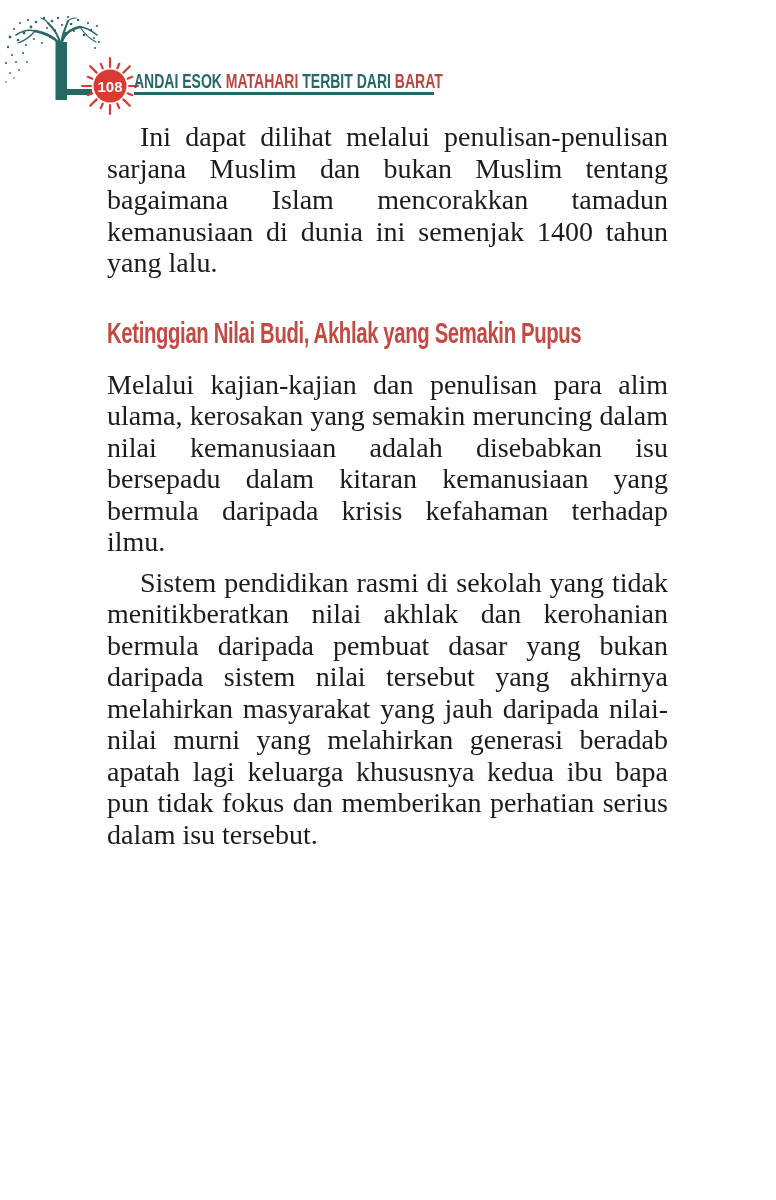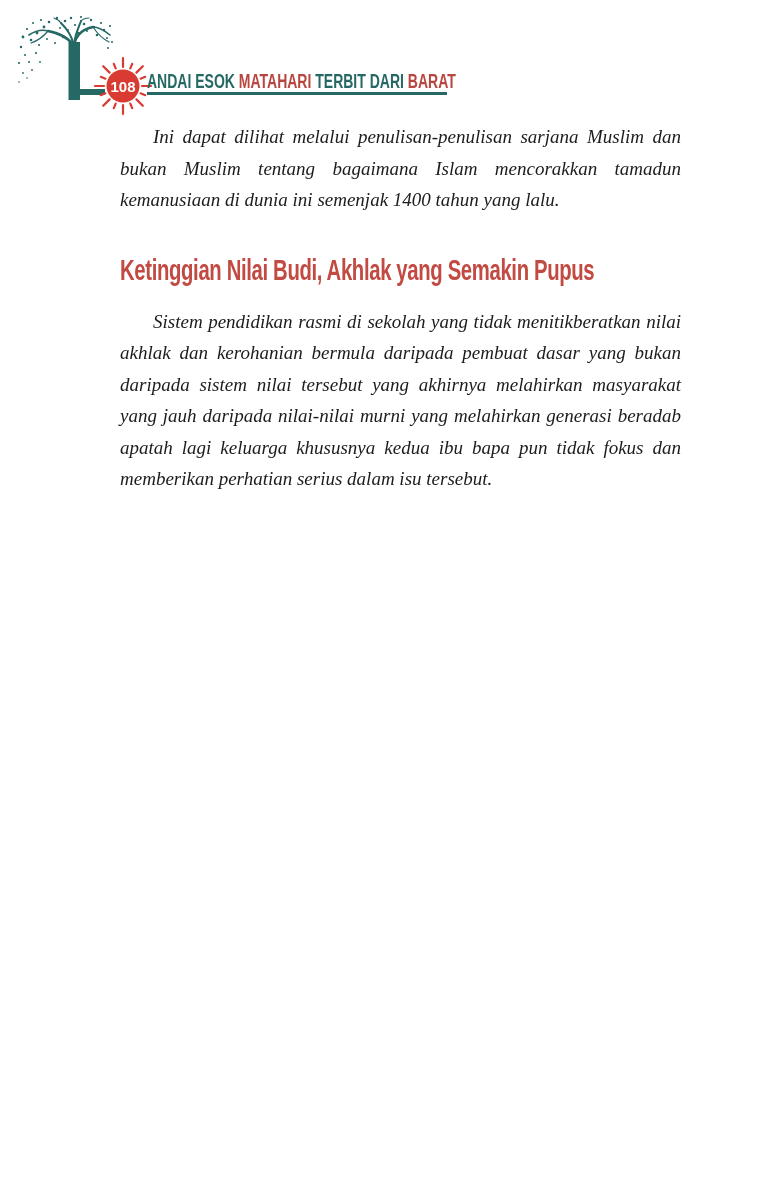--- a/index.html
+++ b/index.html
@@ -3,21 +3,21 @@
 <meta charset="utf-8">
 <style>
   html, body { margin: 0; padding: 0; }
   body {
     width: 776px; height: 1200px;
     background: #ffffff;
     position: relative;
     overflow: hidden;
     font-family: "Liberation Serif", serif;
   }
-  .page { position: absolute; inset: 0; margin-left: 13px; }
+  .page { position: absolute; inset: 0; }
 
   
   .tree-logo { position: absolute; left: 0px; top: 15px; width: 110px; height: 100px; }
   .sun-badge { position: absolute; left: 80px; top: 56px; width: 60px; height: 60px; }
 
   .book-title {
     position: absolute; left: 134px; top: 71px;
     font-family: "Liberation Sans", sans-serif;
     font-weight: bold; font-size: 20px; line-height: 20px;
     letter-spacing: 0px; white-space: nowrap;
@@ -31,23 +31,22 @@
     width: 300px; height: 2.5px; background: #256864;
   }
 
   
   .content {
     position: absolute; left: 107px; top: 121px; width: 561px;
     color: #1c1c1c;
   }
   .content p {
     margin: 0 0 9px 0;
-    font-size: 19px; line-height: 31.5px;
+    font-size: 28px; line-height: 31.5px;
     text-align: justify;
-    font-style: italic;
   }
   .content p.indent { text-indent: 33px; }
 
   .section-heading {
     margin: 40px 0 21px 0;
     font-family: "Liberation Sans", sans-serif;
     font-weight: bold; font-size: 29px; line-height: 29px;
     letter-spacing: -0.5px; white-space: nowrap;
     color: #c24a42;
     transform: scaleX(0.70); transform-origin: left center;
@@ -151,16 +150,17 @@
     <div class="book-title">
       <span class="t-teal">ANDAI ESOK </span><span class="t-red">MATAHARI</span><span class="t-teal"> TERBIT DARI </span><span class="t-red">BARAT</span>
     </div>
   </div>
 
   <div class="content">
     <p class="indent">Ini dapat dilihat melalui penulisan-penulisan sarjana Muslim dan bukan Muslim tentang bagaimana Islam mencorakkan tamadun kemanusiaan di dunia ini semenjak 1400 tahun yang lalu.</p>
 
     <h2 class="section-heading">Ketinggian Nilai Budi, Akhlak yang Semakin Pupus</h2>
 
+    <p>Melalui kajian-kajian dan penulisan para alim ulama, kerosakan yang semakin meruncing dalam nilai kemanusiaan adalah disebabkan isu bersepadu dalam kitaran kemanusiaan yang bermula daripada krisis kefahaman terhadap ilmu.</p>
     <p class="indent">Sistem pendidikan rasmi di sekolah yang tidak menitikberatkan nilai akhlak dan kerohanian bermula daripada pembuat dasar yang bukan daripada sistem nilai tersebut yang akhirnya melahirkan masyarakat yang jauh daripada nilai-nilai murni yang melahirkan generasi beradab apatah lagi keluarga khususnya kedua ibu bapa pun tidak fokus dan memberikan perhatian serius dalam isu tersebut.</p>
   </div>
 
 </div>
 
 </body></html>

